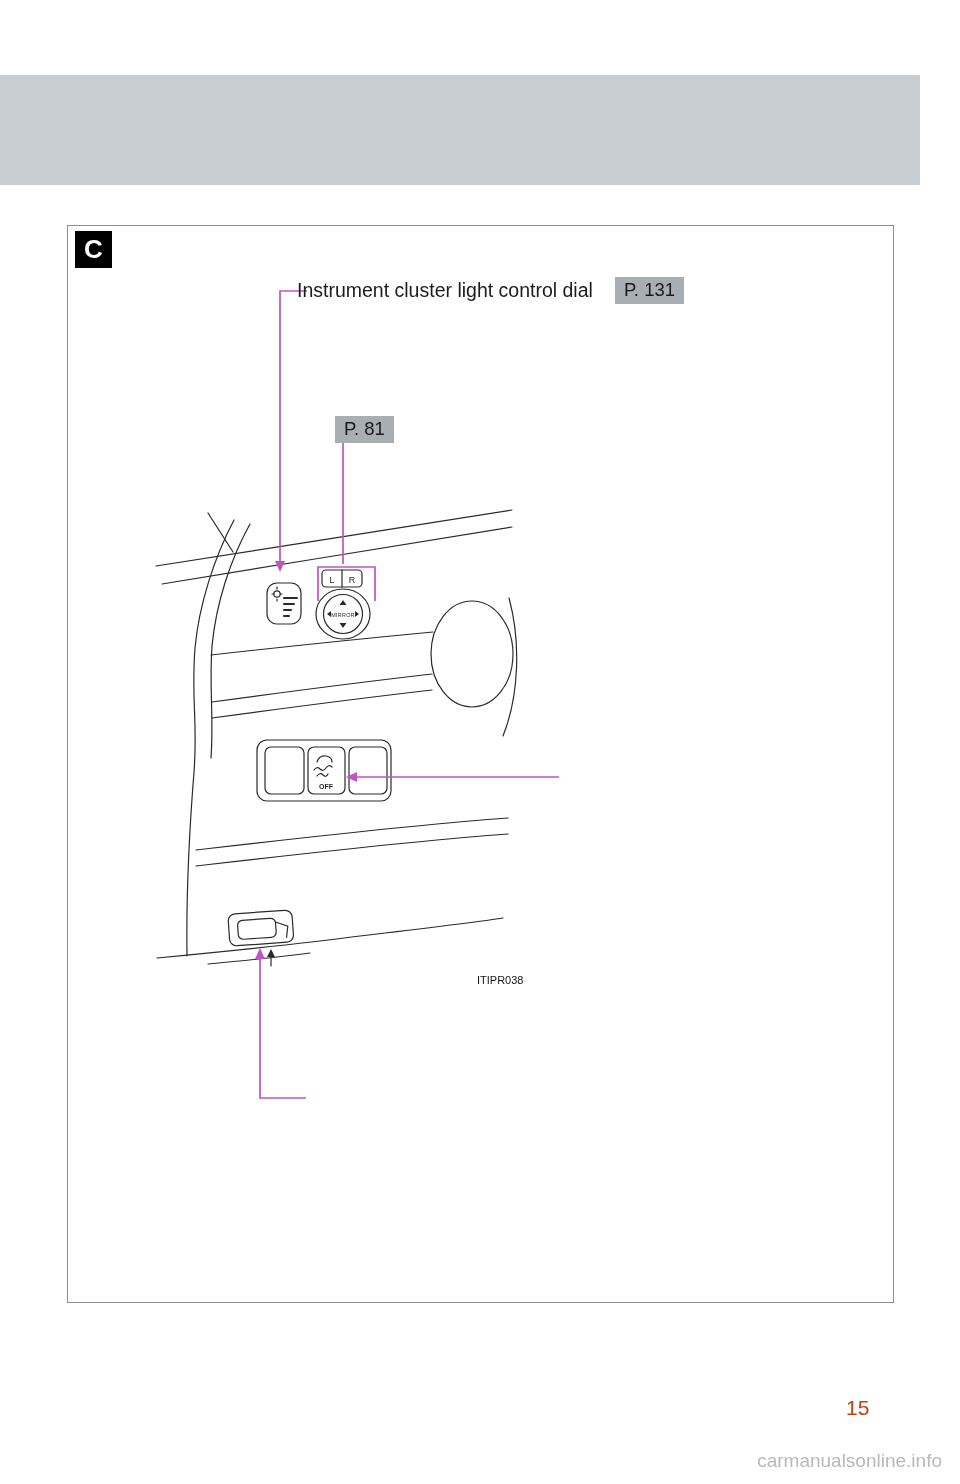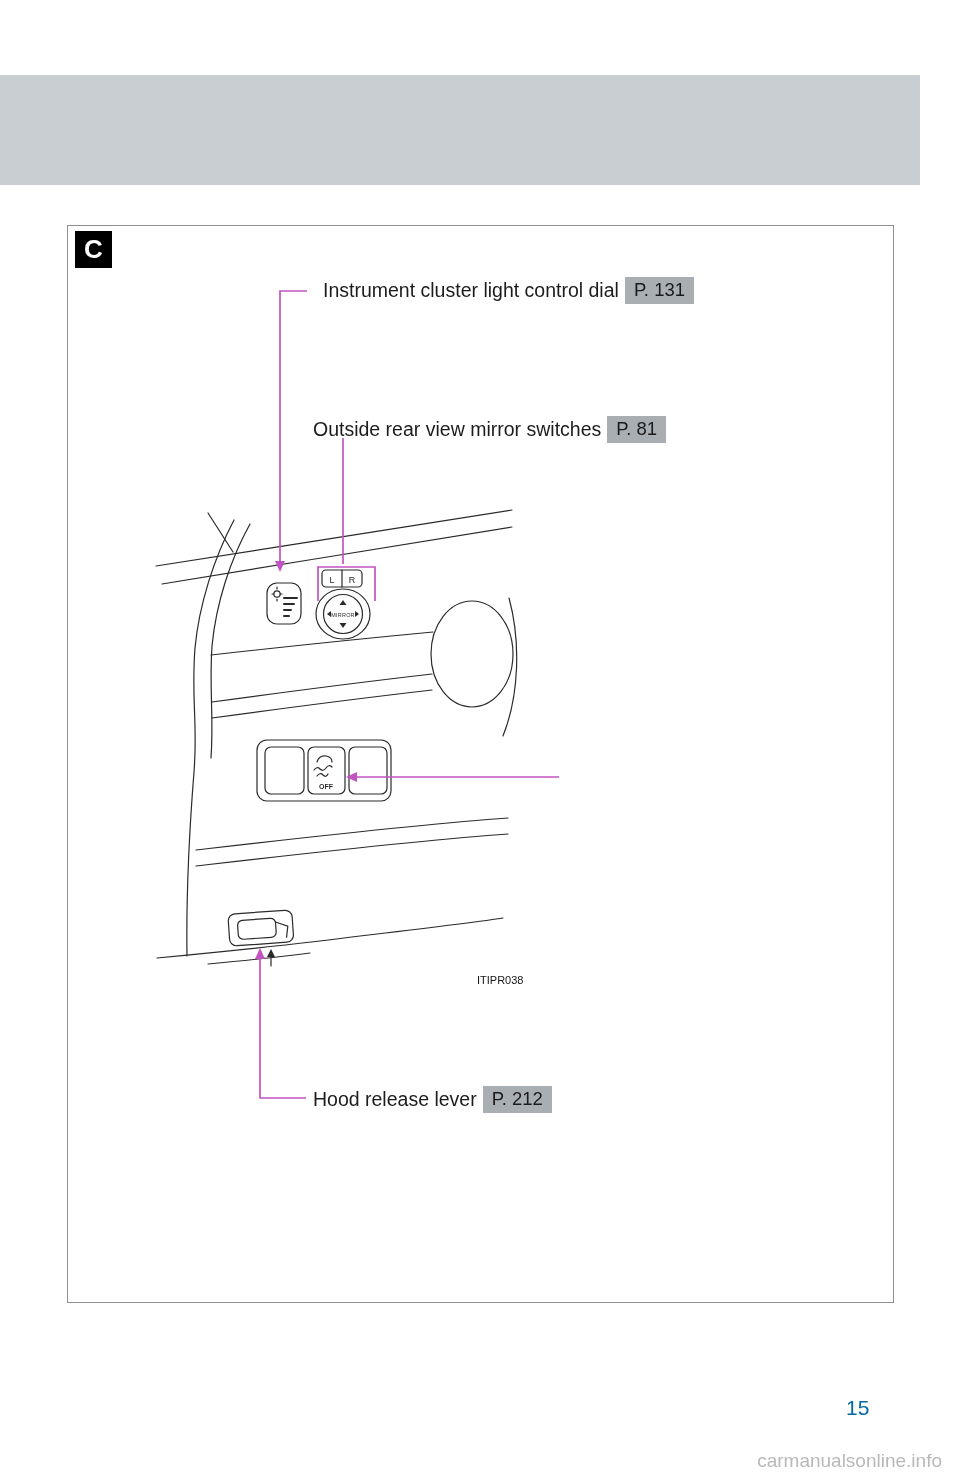--- a/index.html
+++ b/index.html
@@ -38,31 +38,31 @@
     white-space: nowrap;
     font-size: 19.5px; color: #1c1c1c;
     display: flex; align-items: center;
   }
   .callout .ref {
     display: inline-block;
     background: #a9aeb3;
     color: #1a1a1a;
     font-size: 18.5px;
     padding: 2px 9px 3px 9px;
-    margin-left: 6px;
+    margin-left: 22px;
   }
 
   .img-code {
     position: absolute; left: 477px; top: 974px;
     font-size: 11px; color: #151515;
   }
 
   .page-number {
     position: absolute; left: 846px; top: 1396px;
-    font-size: 21px; color: #0369a1;
+    font-size: 21px; color: #c2410c;
   }
 
   .watermark {
     position: absolute; right: 18px; top: 1450px;
     font-size: 19px; color: #b9b9b9;
   }
 
   svg.overlay {
     position: absolute; left: 0; top: 0;
     width: 960px; height: 1484px;
@@ -156,35 +156,30 @@
       <path class="arrow" d="M 318,601 L 318,567 L 375,567 L 375,601"></path>
 
       <path class="arrow" d="M 559,777 L 353,777"></path>
       <polygon class="arrow-head" points="357,772 357,782 346,777"></polygon>
 
       <path class="arrow" d="M 306,1098 L 260,1098 L 260,957"></path>
       <polygon class="arrow-head" points="255,959 265,959 260,948"></polygon>
     </g>
   </svg>
 
-  <div class="callout" style="left:323px; top:277px;align-items:center;">
+  <div class="callout" style="left:297px; top:277px;align-items:center;">
     <span>Instrument cluster light control dial</span>
     <span class="ref">P. 131</span>
   </div>
 
   <div class="callout" style="left:313px; top:416px;">
-    <span>Outside rear view mirror switches</span>
     <span class="ref">P. 81</span>
   </div>
 
 
-  <div class="callout" style="left:313px; top:1086px;">
-    <span>Hood release lever</span>
-    <span class="ref">P. 212</span>
-  </div>
 
   <div class="img-code">ITIPR038</div>
 
   <div class="page-number">15</div>
 
   <div class="watermark">carmanualsonline.info</div>
 
 </div>
 
 </body></html>

